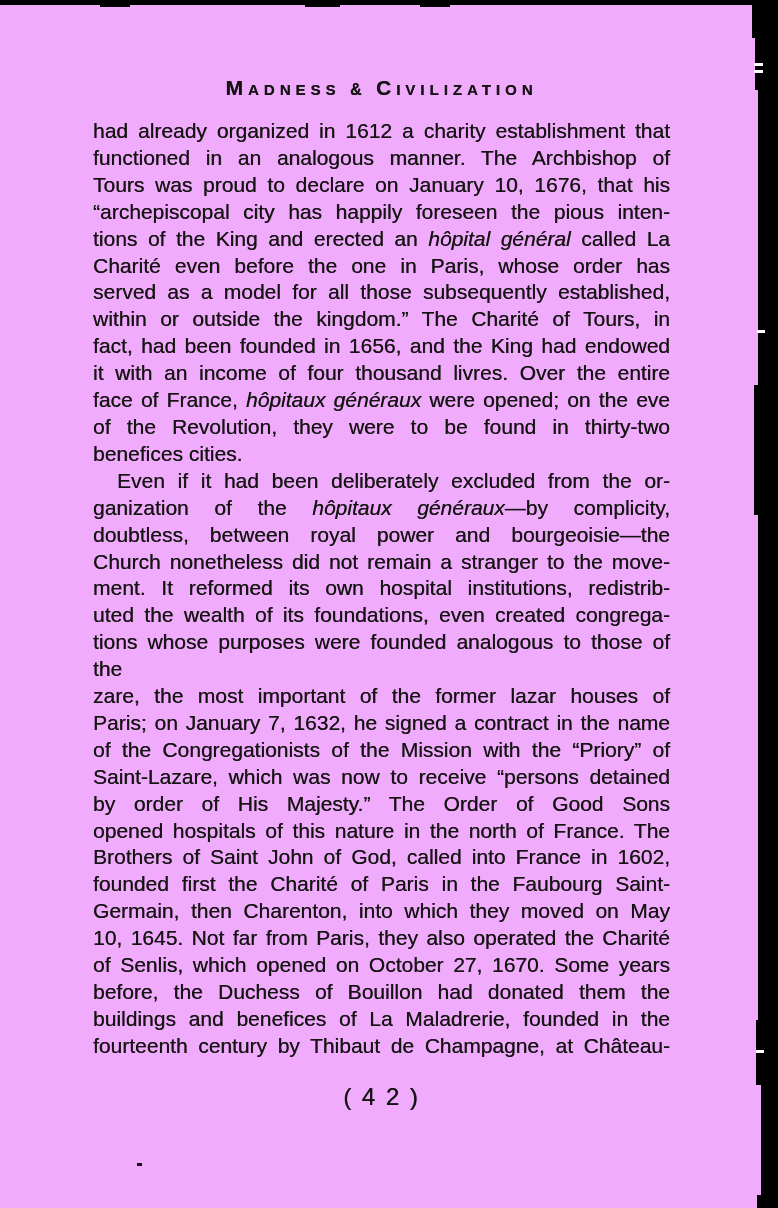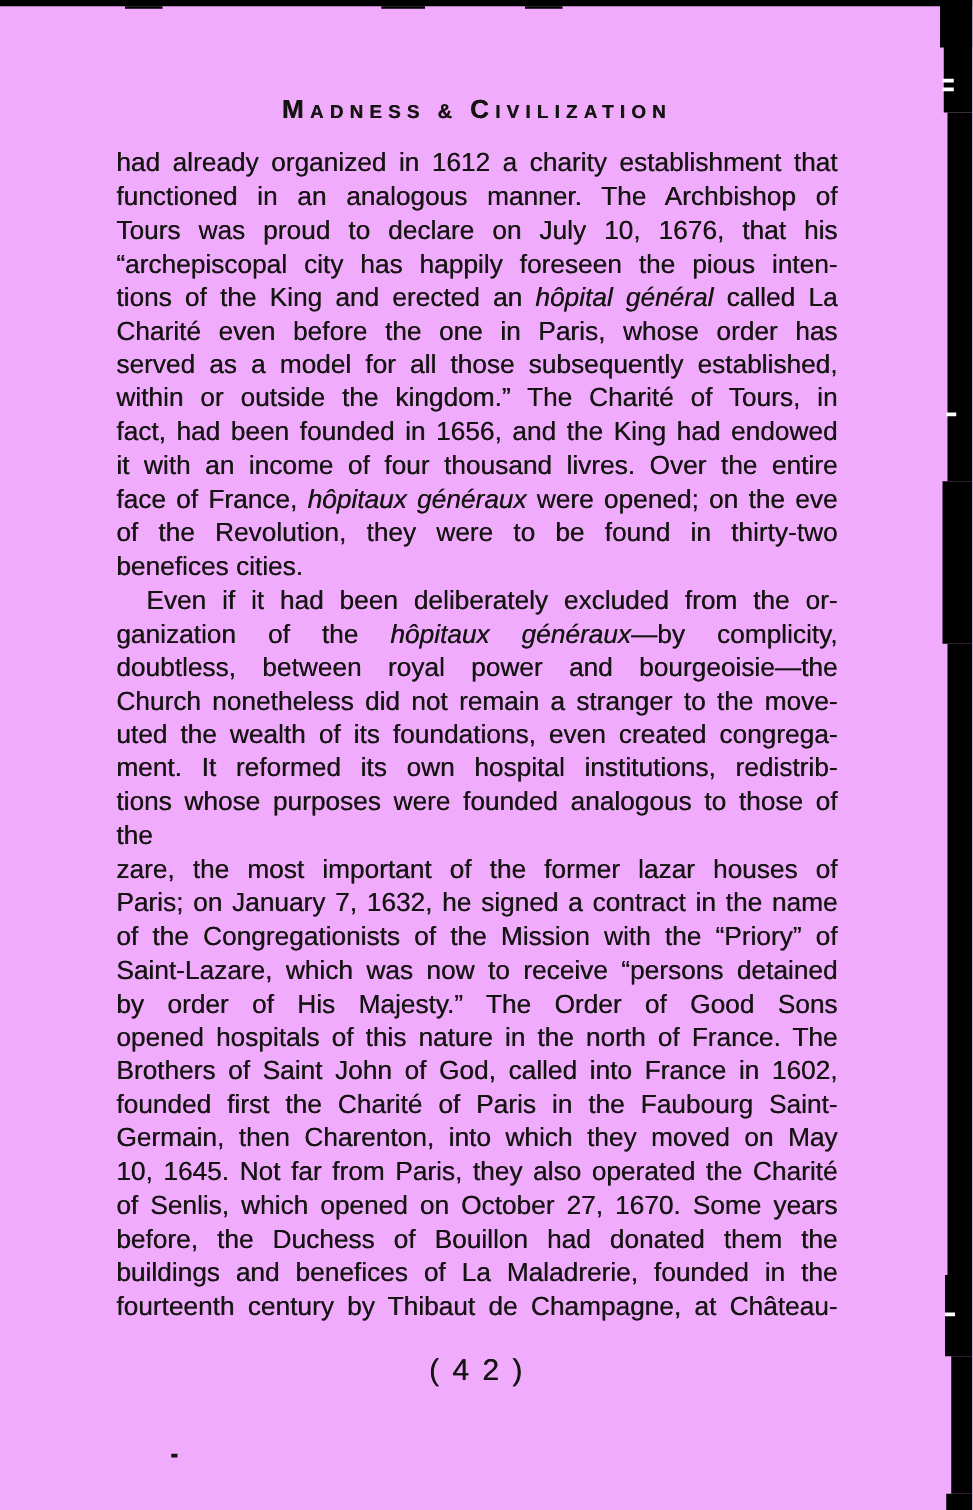--- a/index.html
+++ b/index.html
@@ -70,39 +70,39 @@
   <div class="notch" style="left:756px; top:1050px; width:8px; height:3px;"></div>
 
   <div class="speck" style="left:137px; top:1163px; width:5px; height:3px;"></div>
 
   <div class="head"><span class="lg">M</span><span class="sm">ADNESS</span><span class="amp"> &amp; </span><span class="lg">C</span><span class="sm">IVILIZATION</span></div>
 
   <div class="text-block">
       <div class="para">
         <div class="line"><span>had already organized in 1612 a charity establishment that</span></div>
         <div class="line"><span>functioned in an analogous manner. The Archbishop of</span></div>
-        <div class="line"><span>Tours was proud to declare on July 10, 1676, that his</span></div>
+        <div class="line"><span>Tours was proud to declare on January 10, 1676, that his</span></div>
         <div class="line"><span>“archepiscopal city has happily foreseen the pious inten-</span></div>
         <div class="line"><span>tions of the King and erected an </span><span class="it">hôpital général</span><span> called La</span></div>
         <div class="line"><span>Charité even before the one in Paris, whose order has</span></div>
         <div class="line"><span>served as a model for all those subsequently established,</span></div>
         <div class="line"><span>within or outside the kingdom.” The Charité of Tours, in</span></div>
         <div class="line"><span>fact, had been founded in 1656, and the King had endowed</span></div>
         <div class="line"><span>it with an income of four thousand livres. Over the entire</span></div>
         <div class="line"><span>face of France, </span><span class="it">hôpitaux généraux</span><span> were opened; on the eve</span></div>
         <div class="line"><span>of the Revolution, they were to be found in thirty-two</span></div>
         <div class="line nojust"><span>benefices cities.</span></div>
       </div>
       <div class="para indent">
         <div class="line"><span>Even if it had been deliberately excluded from the or-</span></div>
         <div class="line"><span>ganization of the </span><span class="it">hôpitaux généraux</span><span>—by complicity,</span></div>
         <div class="line"><span>doubtless, between royal power and bourgeoisie—the</span></div>
         <div class="line"><span>Church nonetheless did not remain a stranger to the move-</span></div>
+        <div class="line"><span>ment. It reformed its own hospital institutions, redistrib-</span></div>
         <div class="line"><span>uted the wealth of its foundations, even created congrega-</span></div>
-        <div class="line"><span>ment. It reformed its own hospital institutions, redistrib-</span></div>
         <div class="line"><span>tions whose purposes were founded analogous to those of the</span></div>
         <div class="line"><span>zare, the most important of the former lazar houses of</span></div>
         <div class="line"><span>Paris; on January 7, 1632, he signed a contract in the name</span></div>
         <div class="line"><span>of the Congregationists of the Mission with the “Priory” of</span></div>
         <div class="line"><span>Saint-Lazare, which was now to receive “persons detained</span></div>
         <div class="line"><span>by order of His Majesty.” The Order of Good Sons</span></div>
         <div class="line"><span>opened hospitals of this nature in the north of France. The</span></div>
         <div class="line"><span>Brothers of Saint John of God, called into France in 1602,</span></div>
         <div class="line"><span>founded first the Charité of Paris in the Faubourg Saint-</span></div>
         <div class="line"><span>Germain, then Charenton, into which they moved on May</span></div>

